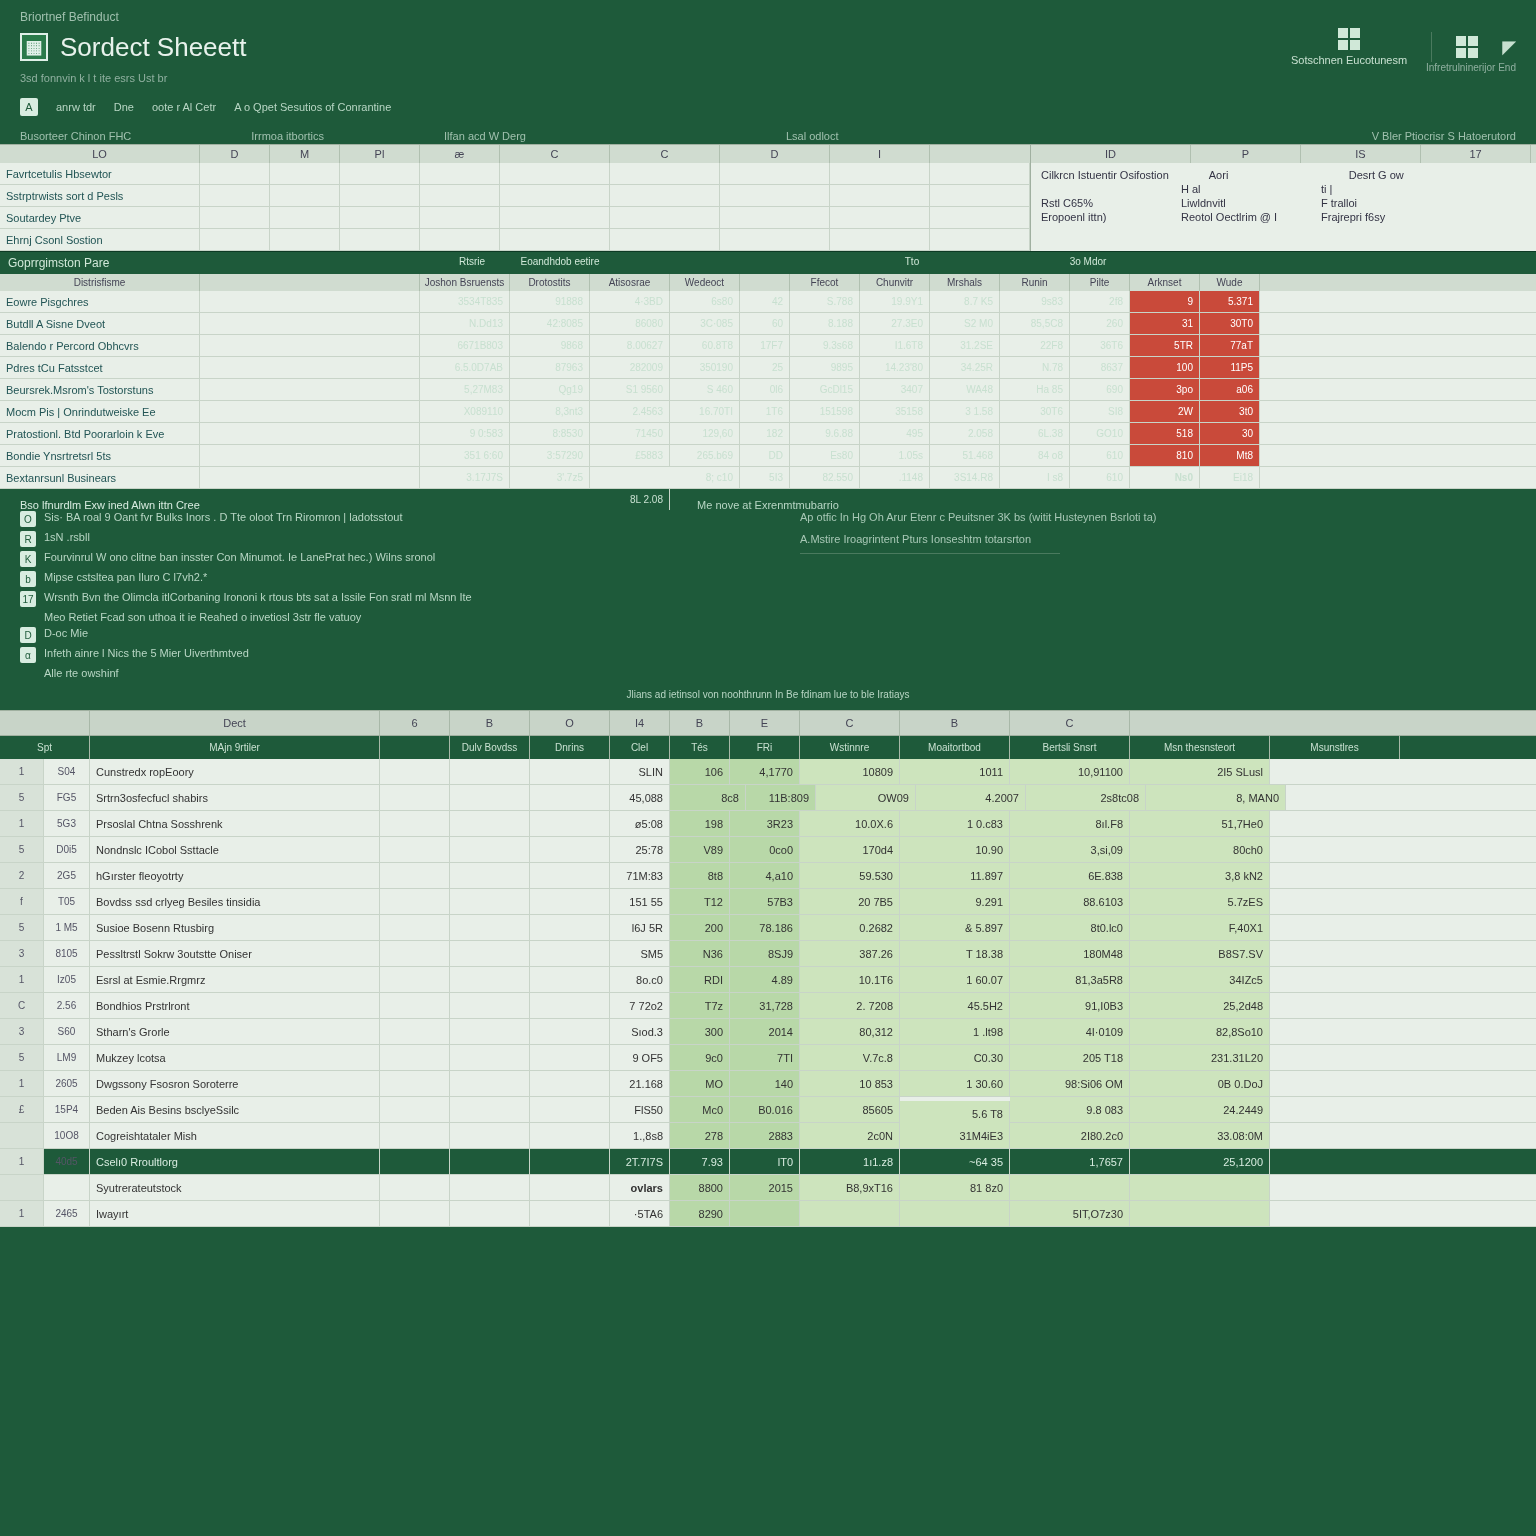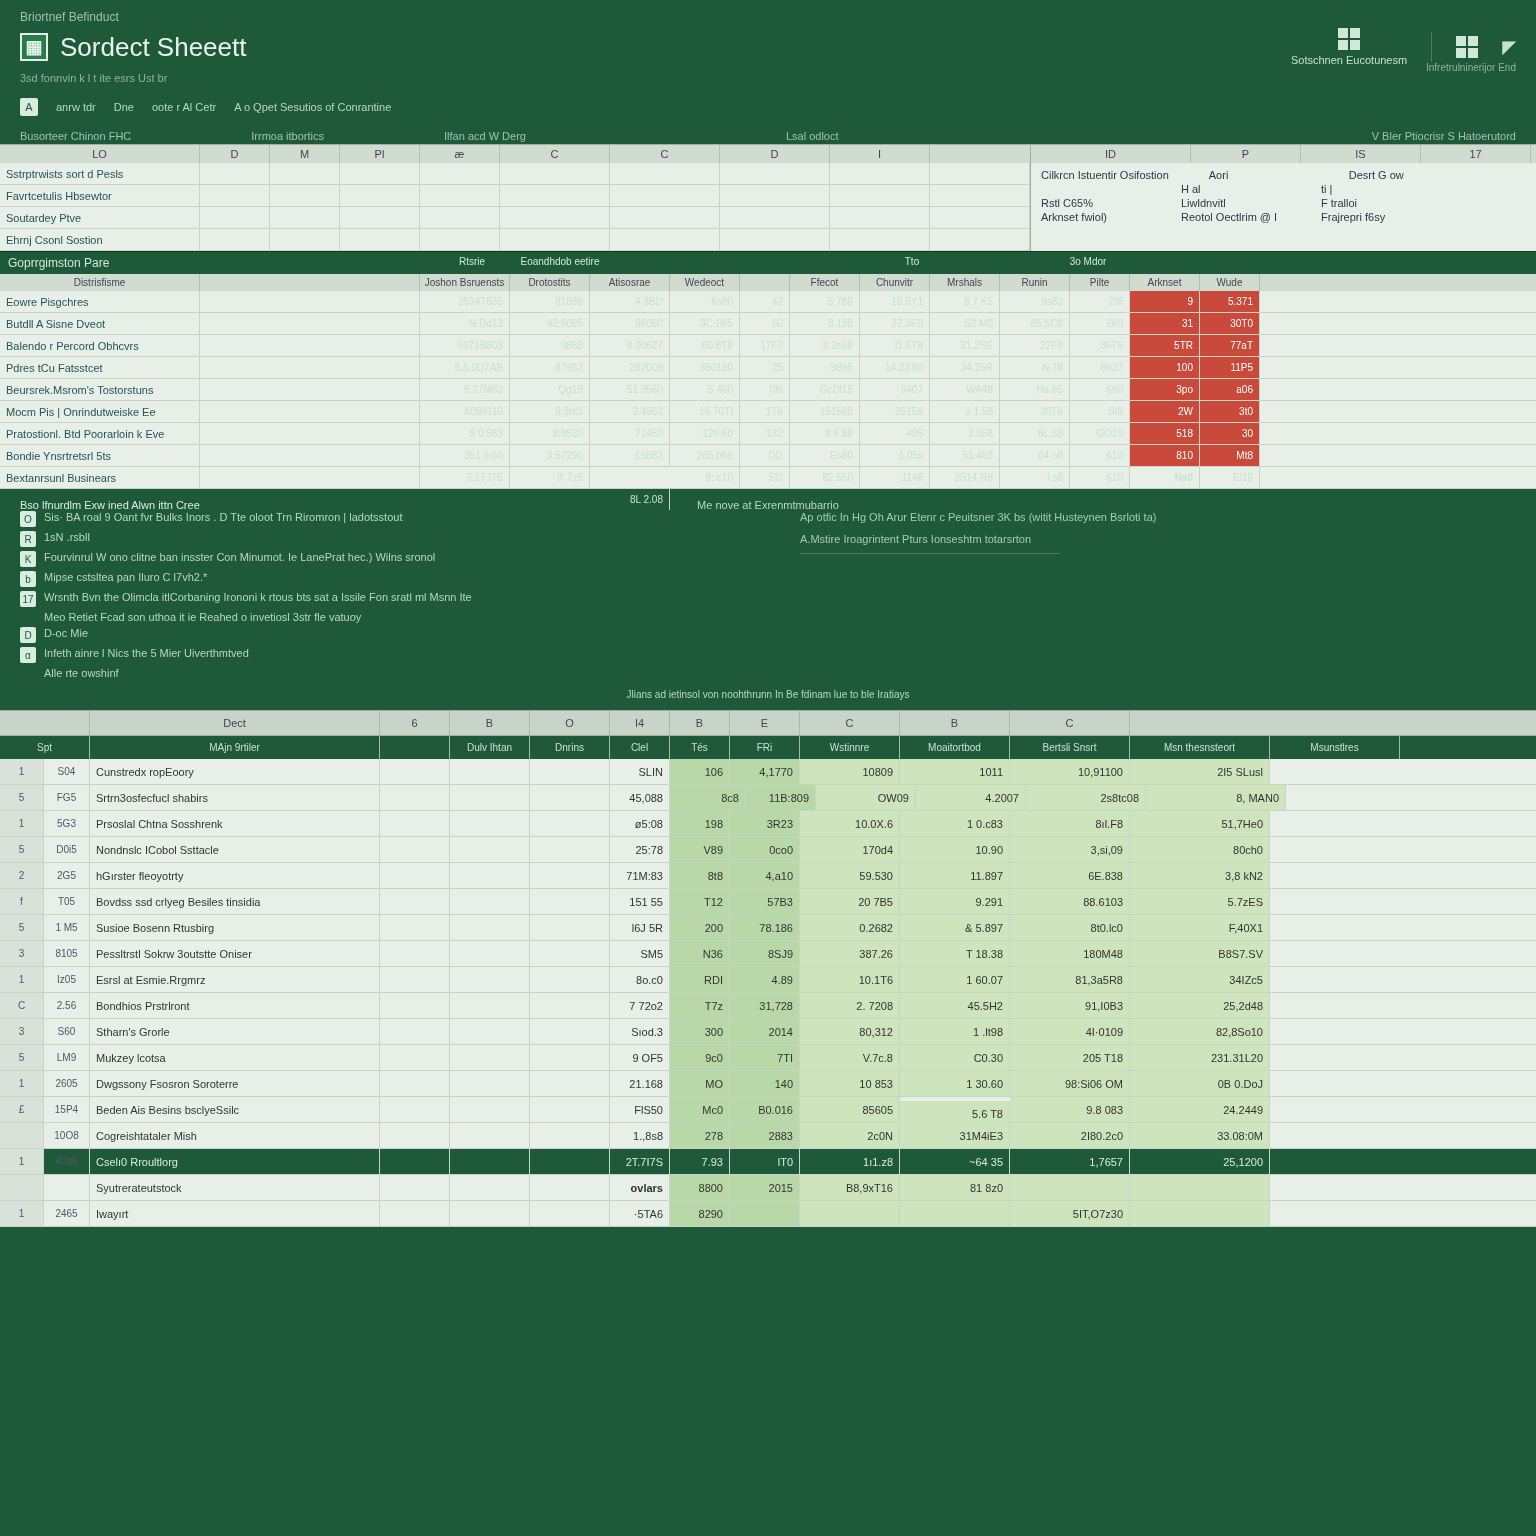--- a/index.html
+++ b/index.html
@@ -185,33 +185,33 @@
         <div style="width: 70px;">M</div>
         <div style="width: 80px;">Pl</div>
         <div style="width: 80px;">æ</div>
         <div style="width: 110px;">C</div>
         <div style="width: 110px;">C</div>
         <div style="width: 110px;">D</div>
         <div style="width: 100px;">I</div>
       </div>
     <div id="ug-left-rows">
         <div class="ug-row">
-          <div class="ug-cell ug-label">Sstrptrwists sort d Pesls</div>
+          <div class="ug-cell ug-label">Favrtcetulis Hbsewtor</div>
           <div class="ug-cell" style="width: 70px;"></div>
           <div class="ug-cell" style="width: 70px;"></div>
           <div class="ug-cell" style="width: 80px;"></div>
           <div class="ug-cell" style="width: 80px;"></div>
           <div class="ug-cell" style="width: 110px;"></div>
           <div class="ug-cell" style="width: 110px;"></div>
           <div class="ug-cell" style="width: 110px;"></div>
           <div class="ug-cell" style="width: 100px;"></div>
           <div class="ug-cell" style="width: 100px;"></div>
         </div>
         <div class="ug-row">
-          <div class="ug-cell ug-label">Favrtcetulis Hbsewtor</div>
+          <div class="ug-cell ug-label">Sstrptrwists sort d Pesls</div>
           <div class="ug-cell" style="width: 70px;"></div>
           <div class="ug-cell" style="width: 70px;"></div>
           <div class="ug-cell" style="width: 80px;"></div>
           <div class="ug-cell" style="width: 80px;"></div>
           <div class="ug-cell" style="width: 110px;"></div>
           <div class="ug-cell" style="width: 110px;"></div>
           <div class="ug-cell" style="width: 110px;"></div>
           <div class="ug-cell" style="width: 100px;"></div>
           <div class="ug-cell" style="width: 100px;"></div>
         </div>
@@ -258,21 +258,21 @@
           <span></span>
           <span>H al</span>
           <span>ti |</span>
         </div>
         <div class="info-row">
           <span>Rstl C65%</span>
           <span>Liwldnvitl</span>
           <span>F tralloi</span>
         </div>
         <div class="info-row">
-          <span>Arknset fwiol)</span>
+          <span>Eropoenl ittn)</span>
           <span>Reotol Oectlrim @ I</span>
           <span>Frajrepri f6sy</span>
         </div>
       </div>
   </div>
 </div>
 
 <div class="mid-section">
   <div class="mid-head">
     <div class="mh-spacer" style="color:#d0e8d8">Goprrgimston Pare</div>
@@ -515,21 +515,21 @@
       <div style="width: 60px;">B</div>
       <div style="width: 70px;">E</div>
       <div style="width: 100px;">C</div>
       <div style="width: 110px;">B</div>
       <div style="width: 120px;">C</div>
     </div>
   <div class="lg-head" id="lg-subhead" style="background:#1e5a3a;color:#c8e0d0;font-size:10px">
       <div style="width: 90px;">Spt</div>
       <div style="width: 290px;">MAjn 9rtiler</div>
       <div style="width: 70px;"></div>
-      <div style="width: 80px;">Dulv Ihtan</div>
+      <div style="width: 80px;">Dulv Bovdss</div>
       <div style="width: 80px;">Dnrins</div>
       <div style="width: 60px;">Clel</div>
       <div style="width: 60px;">Tés</div>
       <div style="width: 70px;">FRi</div>
       <div style="width: 100px;">Wstinnre</div>
       <div style="width: 110px;">Moaitortbod</div>
       <div style="width: 120px;">Bertsli Snsrt</div>
       <div style="width: 140px;">Msn thesnsteort</div>
       <div style="width: 130px;">Msunstlres</div>
     </div>

